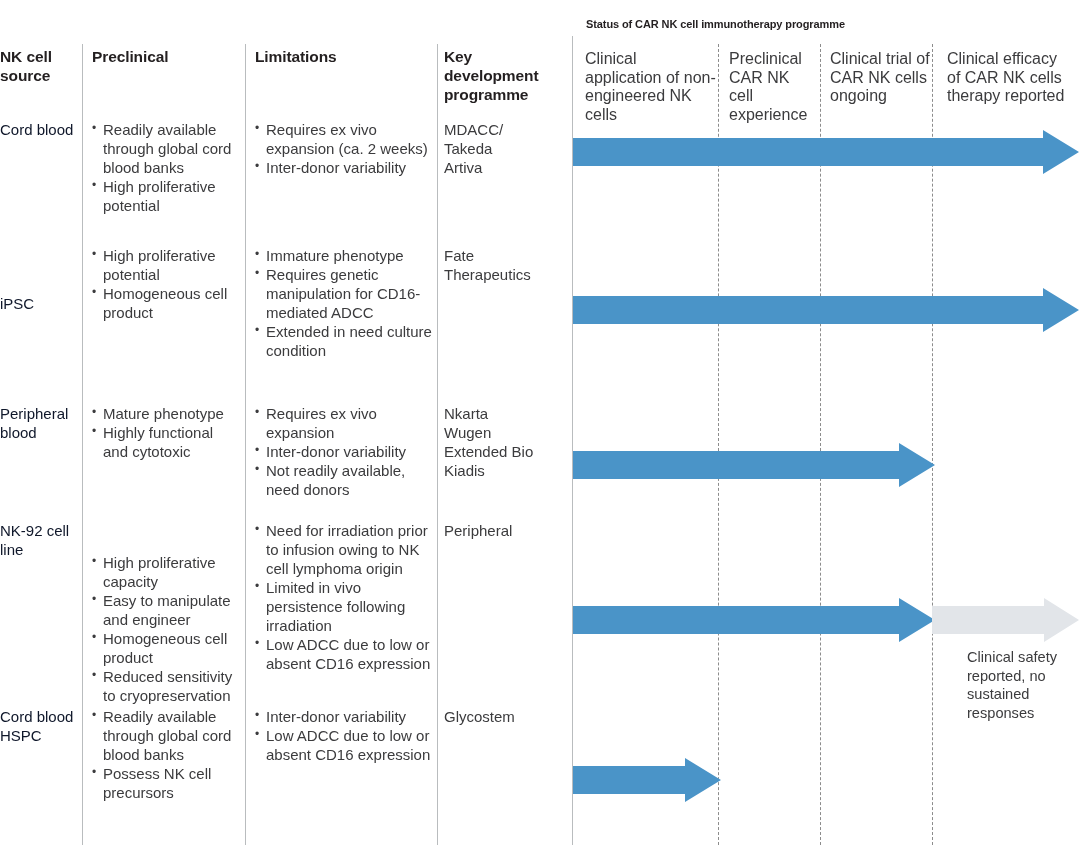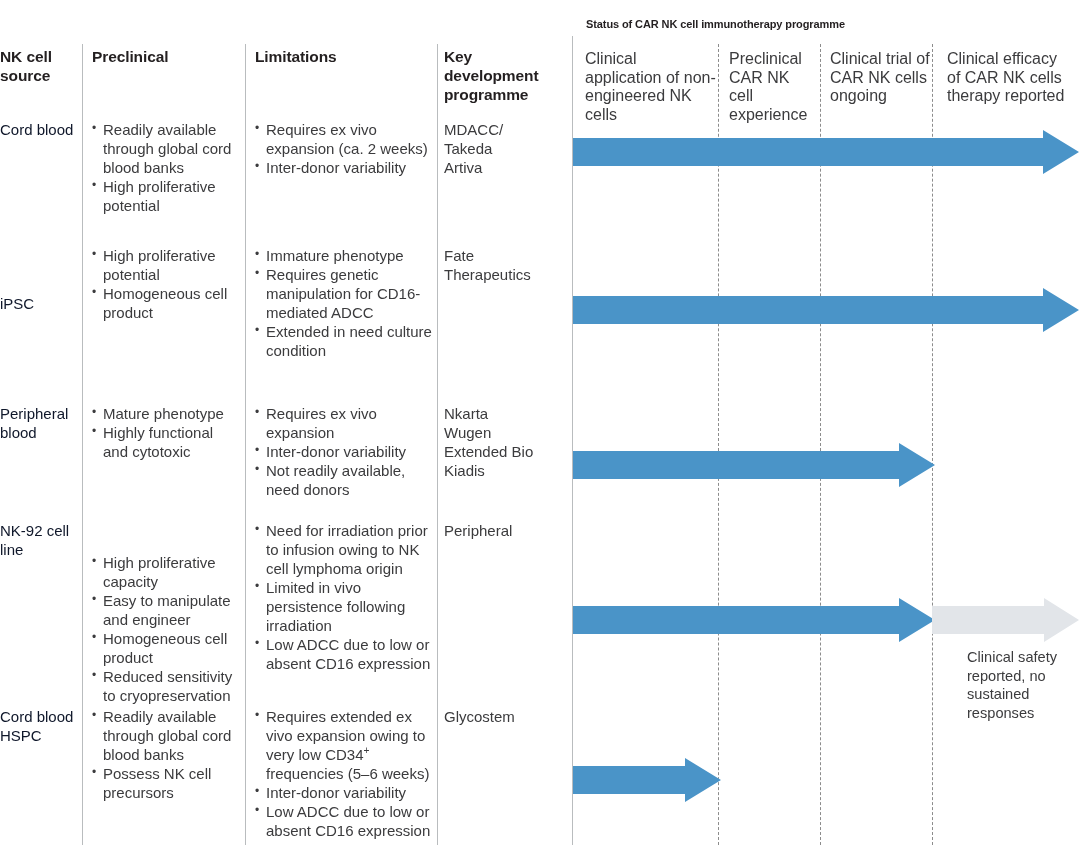--- a/index.html
+++ b/index.html
@@ -215,21 +215,20 @@
 
     <div class="cell src" style="left:0px; top:707px; width:84px;">Cord blood HSPC</div>
     <div class="cell" style="left:92px; top:707px; width:155px;">
       <ul class="blist">
         <li>Readily available through global cord blood banks</li>
         <li>Possess NK cell precursors</li>
       </ul>
     </div>
     <div class="cell" style="left:255px; top:707px; width:184px;">
       <ul class="blist">
-        <li><span id="cd34-line">Requires extended ex vivo expansion owing to very low CD34<sup class="plus">+</sup> frequencies (5–6 weeks)</span></li>
         <li>Inter-donor variability</li>
         <li>Low ADCC due to low or absent CD16 expression</li>
       </ul>
     </div>
     <div class="cell plainlines" style="left:444px; top:707px; width:128px;">
       <div>Glycostem</div>
     </div>
   </div>
 
   <div class="rpanel">

